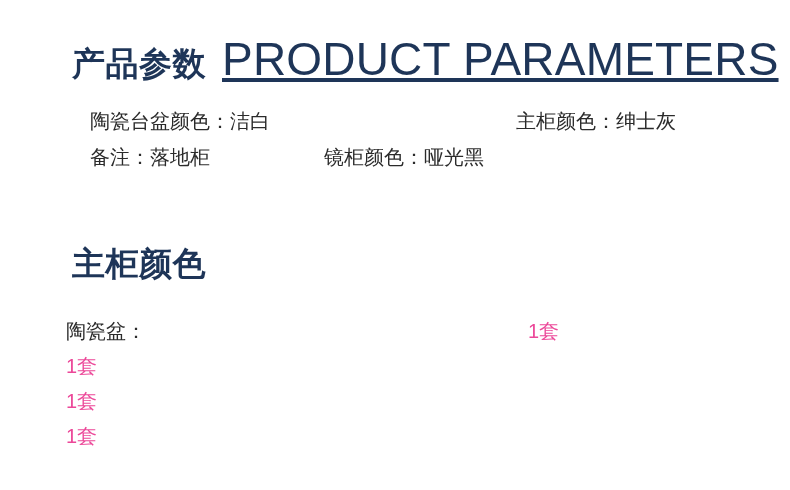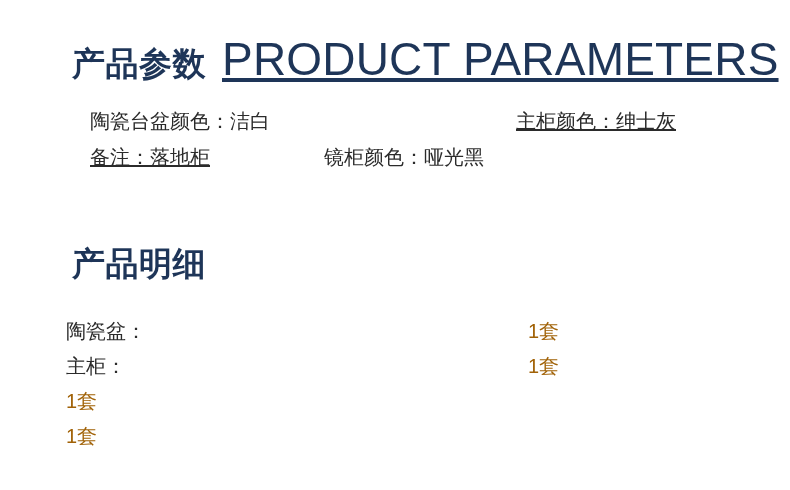--- a/index.html
+++ b/index.html
@@ -64,21 +64,21 @@
     height: 36px;
     align-items: flex-start;
   }
   .param-cell {
     font-size: 20px;
     line-height: 22px;
     color: #2b2b2b;
     white-space: nowrap;
   }
   .param-cell.left  { width: 426px; flex: 0 0 426px; }
-  .param-cell.right { flex: 1 1 auto; text-decoration: underline; }
+  .param-cell.right { flex: 1 1 auto; }
 
   
   .detail-list {
     position: absolute;
     top: 320px;
     left: 66px;
     width: 540px;
   }
   .detail-row {
     display: flex;
@@ -89,21 +89,21 @@
     font-size: 20px;
     line-height: 22px;
     color: #2b2b2b;
     white-space: nowrap;
     width: 462px;
     flex: 0 0 462px;
   }
   .detail-qty {
     font-size: 20px;
     line-height: 22px;
-    color: #a16207;
+    color: #ec4899;
     white-space: nowrap;
   }
 </style>
 </head>
 <body>
 
 <div class="page">
 
   <div class="section-heading" id="heading-parameters">
     <span class="heading-cn">产品参数</span>
@@ -118,32 +118,31 @@
     </div>
 
     <div class="param-row">
       <span class="param-cell right">备注：落地柜</span>
       <span class="param-cell left">镜柜颜色：哑光黑</span>
     </div>
 
   </div>
 
   <div class="section-heading" id="heading-details">
-    <span class="heading-cn">产品明细</span>
+    <span class="heading-cn">主柜颜色</span>
   </div>
 
   <div class="detail-list">
 
     <div class="detail-row">
       <span class="detail-label">陶瓷盆：</span>
       <span class="detail-qty">1套</span>
     </div>
 
     <div class="detail-row">
-      <span class="detail-label">主柜：</span>
       <span class="detail-qty">1套</span>
     </div>
 
     <div class="detail-row">
       <span class="detail-qty">1套</span>
     </div>
 
     <div class="detail-row">
       <span class="detail-qty">1套</span>
     </div>

